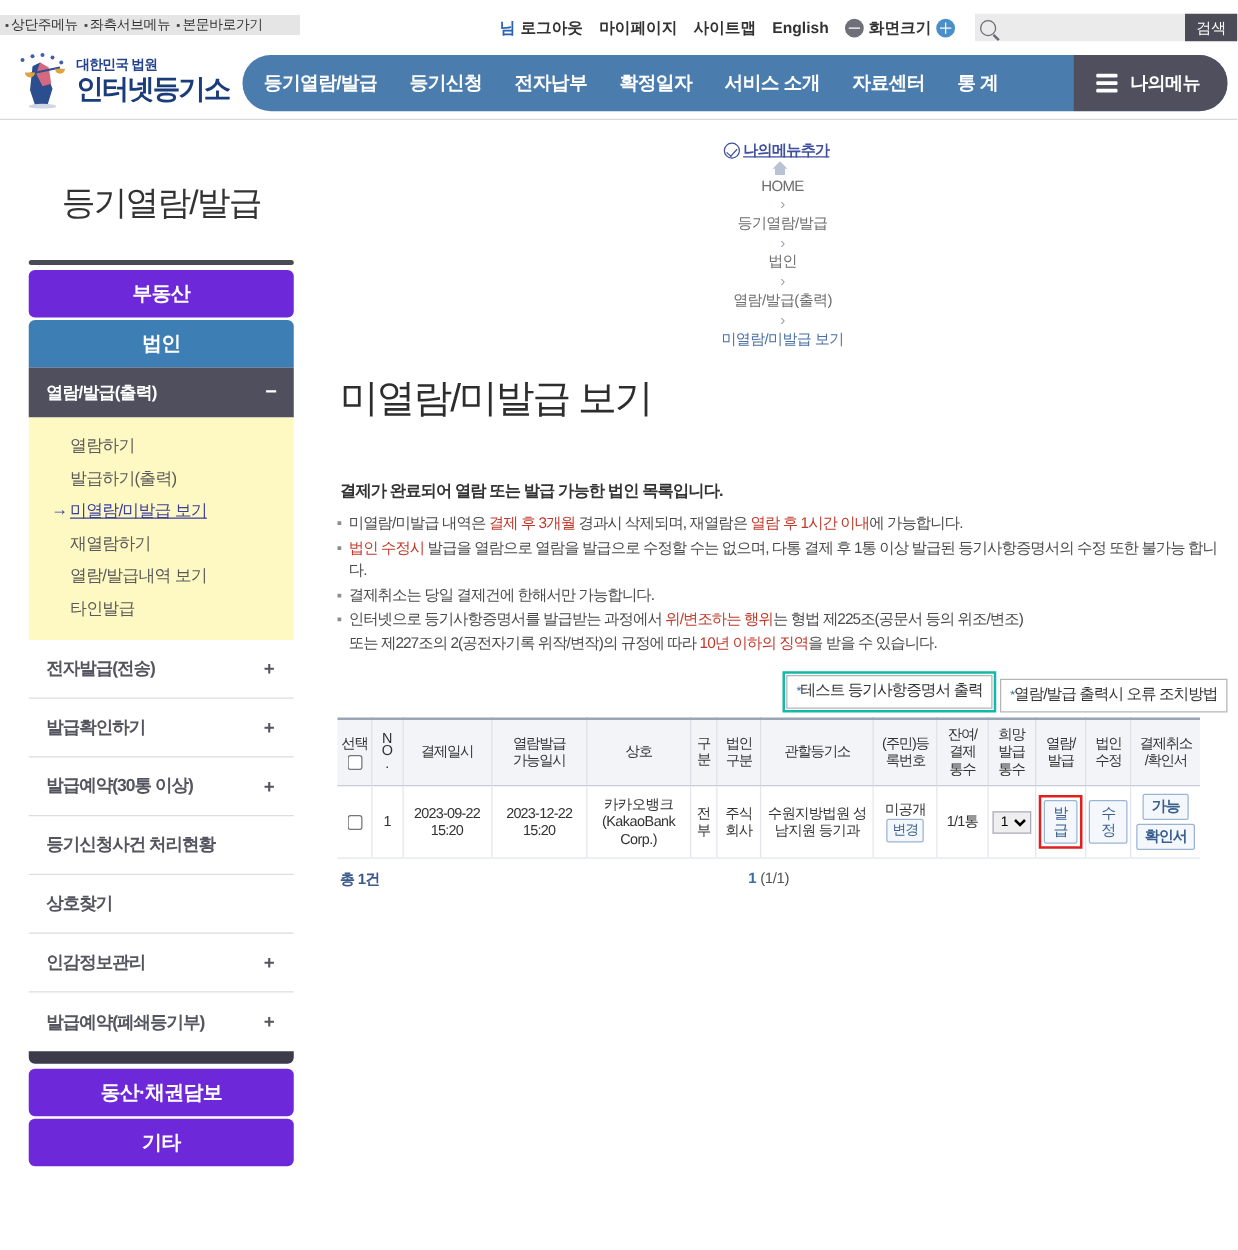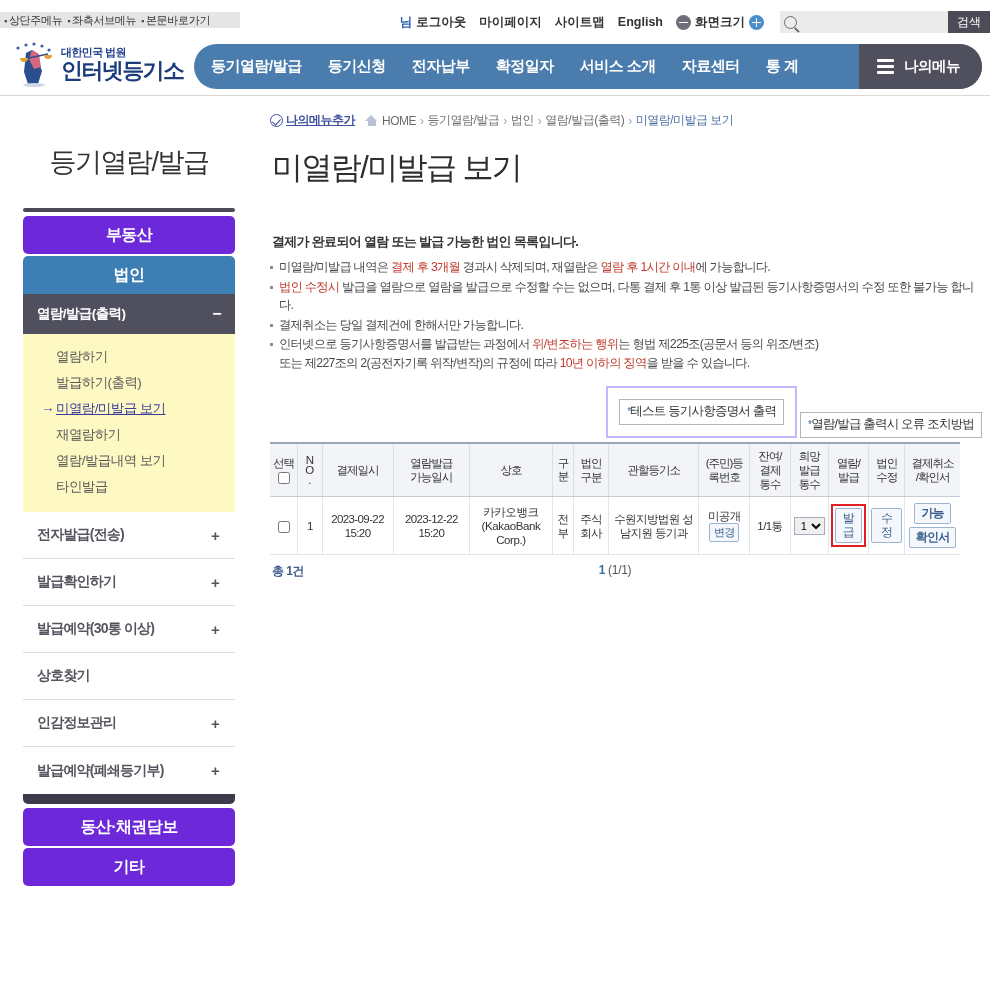--- a/index.html
+++ b/index.html
@@ -270,20 +270,21 @@
     position: absolute;
     left: 270px; top: 0;
     width: 712px;
   }
   .crumb {
     display: flex; align-items: center;
     padding: 16px 0 0 0;
     font-size: 12px; color: #6d6d6d;
     white-space: nowrap;
     letter-spacing: -0.5px;
+    flex-direction: column;
   }
   .crumb .addmenu {
     display: flex; align-items: center; gap: 3px;
     color: #3f4fa0; font-weight: bold; font-size: 12px;
     text-decoration: underline;
     margin-right: 10px;
     cursor: pointer;
   }
   .chk-round {
     width: 13px; height: 13px; border: 1.5px solid #3f4fa0;
@@ -353,22 +354,22 @@
     font-size: 12.5px; color: #333;
     padding: 3px 7px 4px 7px;
     letter-spacing: -0.8px;
     white-space: nowrap;
     font-family: "Liberation Sans", sans-serif;
     cursor: pointer;
     line-height: 16px;
   }
   .outline-btn .star { color: #3a6ea5; font-size: 10px; }
   .hl-red {
-    border: 2px solid #c4b5fd;
-    padding: 11px;
+    border: 2px solid #14b8a6;
+    padding: 1px;
     display: inline-block;
   }
 
   
   table.grid {
     border-collapse: collapse;
     width: 690px;
     border-top: 2px solid #9aa5b5;
     border-bottom: 1px solid #c7ccd6;
     table-layout: fixed;
@@ -555,20 +556,24 @@
       <span>전자발급(전송)</span>
       <span class="pm">+</span>
     </div>
     <div class="side-row">
       <span>발급확인하기</span>
       <span class="pm">+</span>
     </div>
     <div class="side-row">
       <span>발급예약(30통 이상)</span>
       <span class="pm">+</span>
+    </div>
+    <div class="side-row">
+      <span>등기신청사건 처리현황</span>
+      <span class="pm"></span>
     </div>
     <div class="side-row">
       <span>상호찾기</span>
       <span class="pm"></span>
     </div>
     <div class="side-row">
       <span>인감정보관리</span>
       <span class="pm">+</span>
     </div>
     <div class="side-row" style="border-bottom:none">

